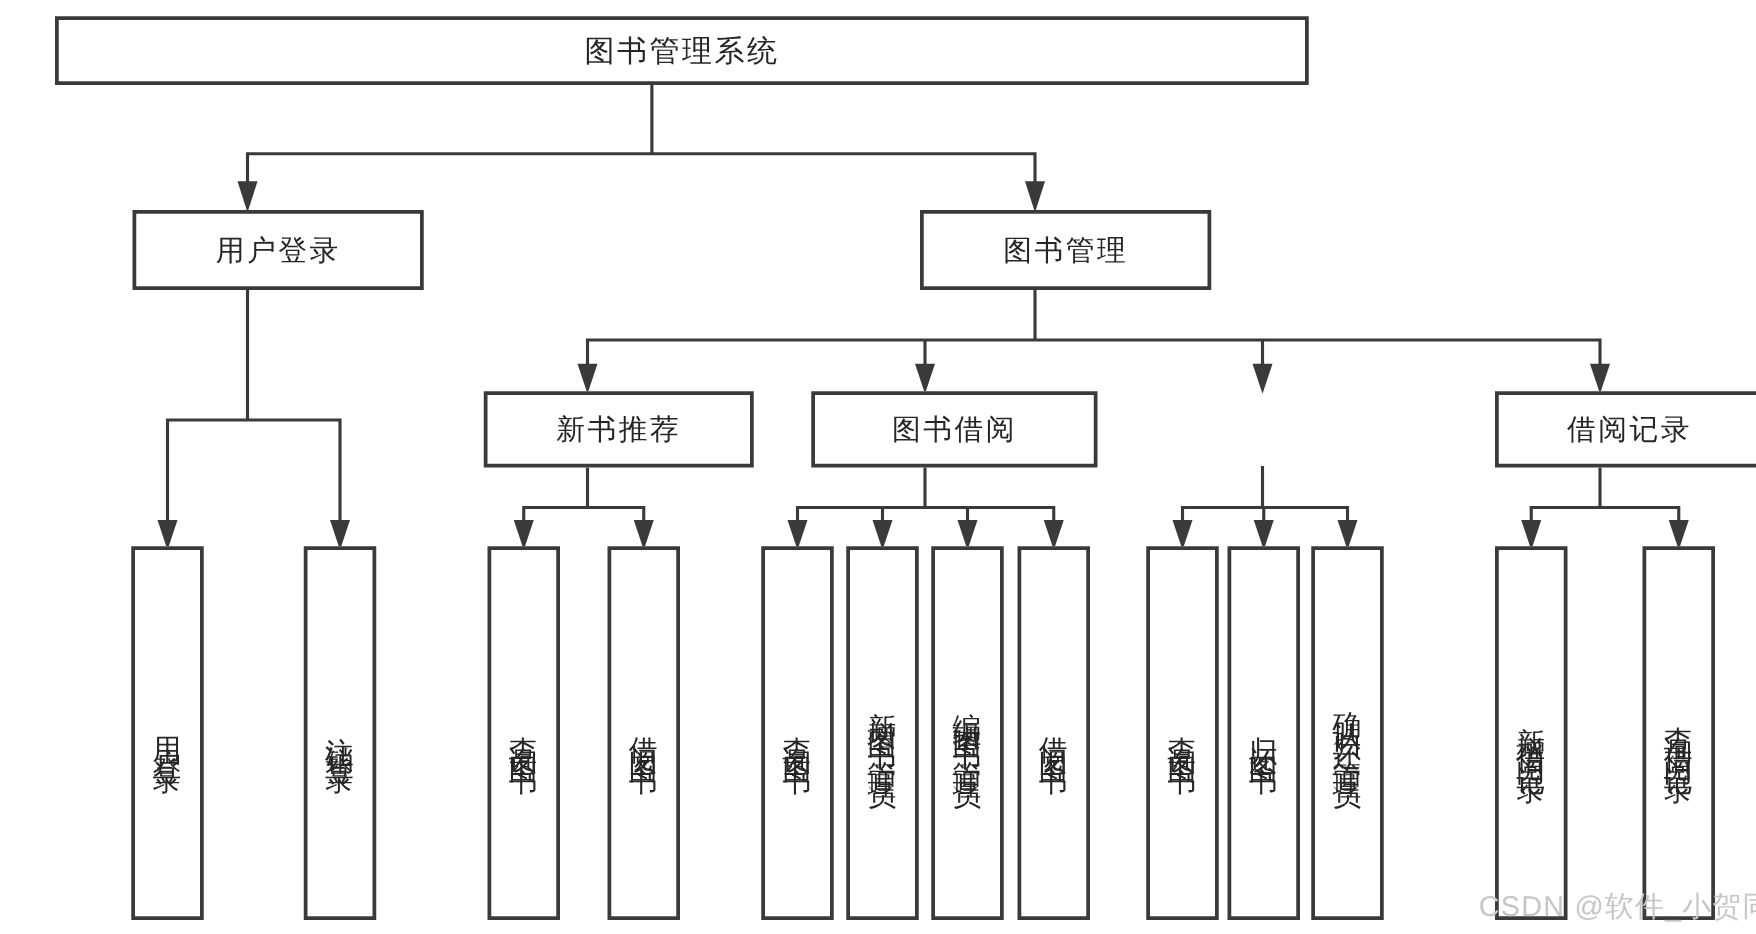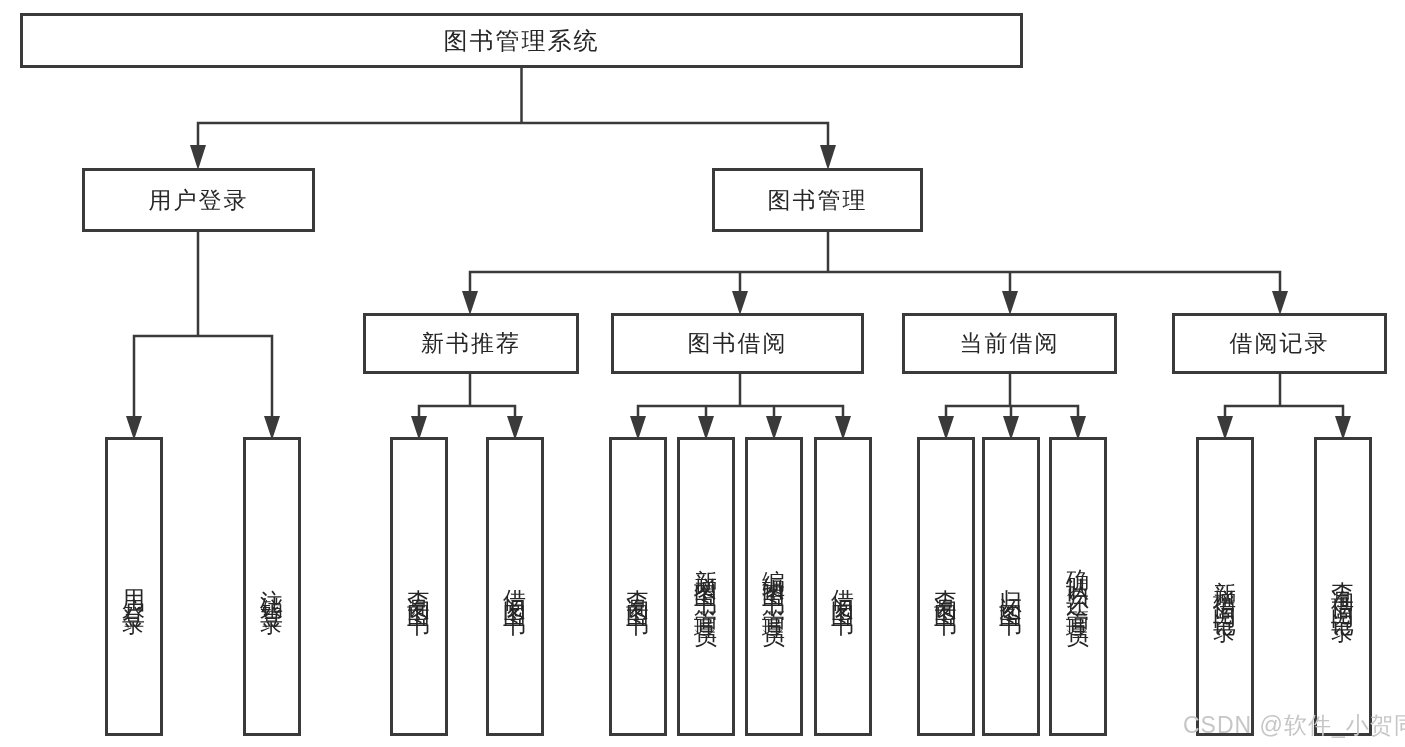--- a/index.html
+++ b/index.html
@@ -14,21 +14,21 @@
     position:absolute;left:0;top:0;z-index:1;
   }
   .box{
     position:absolute;z-index:2;
     box-sizing:border-box;
     background:#ffffff;
     border:3px solid #3a3a3a;
     display:flex;align-items:center;justify-content:center;
     color:#262626;
   }
-  .box-h{font-size:23px;letter-spacing:2px;white-space:nowrap;}
+  .box-h{font-size:23px;letter-spacing:2px;white-space:nowrap;margin-left:24px;}
   .box-title{font-size:24px;}
   .vtext{
     writing-mode:vertical-rl;
     text-orientation:mixed;
     font-size:23px;
     line-height:1.05;
     letter-spacing:8px;
     color:#262626;
   }
   .watermark{
@@ -109,32 +109,29 @@
     </g>
   </svg>
 
   <div class="box box-h box-title" style="left:20px;top:13px;width:1003px;height:55px">
     <span>图书管理系统</span>
   </div>
 
   <div class="box box-h" style="left:82px;top:168px;width:233px;height:64px">
     <span>用户登录</span>
   </div>
-  <div class="box box-h" style="left:712px;top:168px;width:211px;height:64px">
+  <div class="box box-h" style="left:712px;top:168px;width:233px;height:64px">
     <span>图书管理</span>
   </div>
 
   <div class="box box-h" style="left:363px;top:313px;width:216px;height:61px">
     <span>新书推荐</span>
   </div>
-  <div class="box box-h" style="left:611px;top:313px;width:253px;height:61px">
+  <div class="box box-h" style="left:625px;top:313px;width:229px;height:61px">
     <span>图书借阅</span>
-  </div>
-  <div class="box box-h" style="left:902px;top:313px;width:215px;height:61px">
-    <span>当前借阅</span>
   </div>
   <div class="box box-h" style="left:1172px;top:313px;width:215px;height:61px">
     <span>借阅记录</span>
   </div>
 
   <div class="box" style="left:105px;top:437px;width:58px;height:299px">
     <span class="vtext">用户登录</span>
   </div>
   <div class="box" style="left:243px;top:437px;width:58px;height:299px">
     <span class="vtext">注销登录</span>

